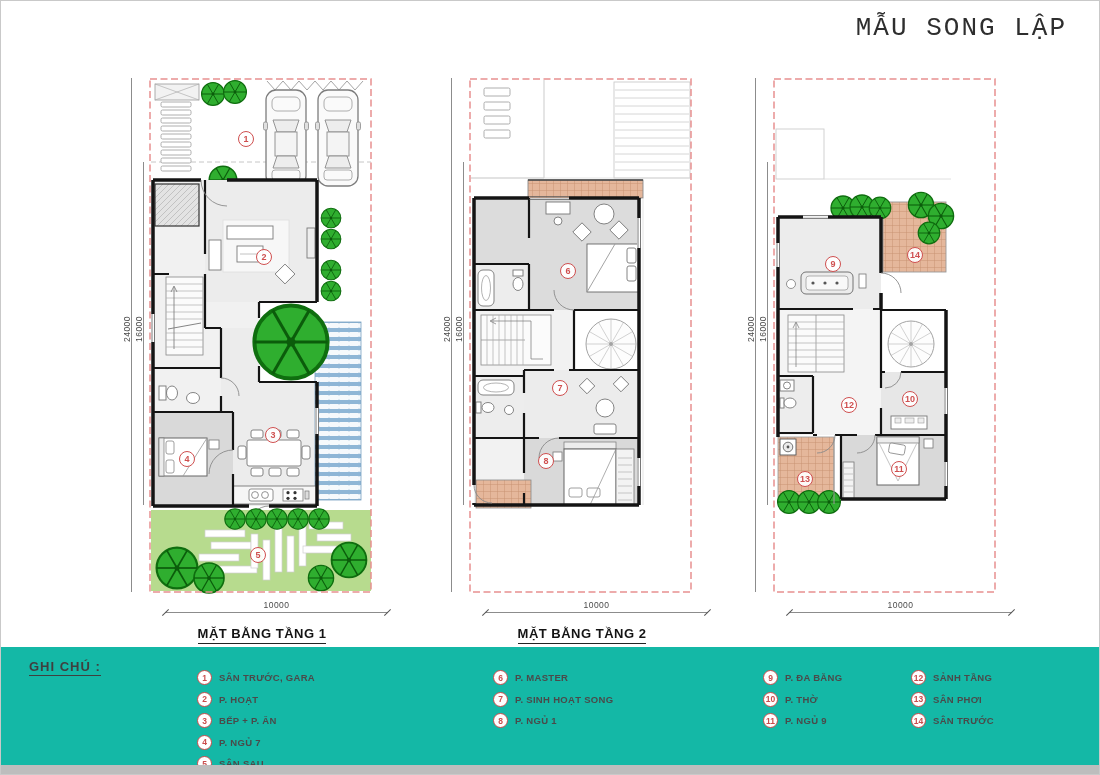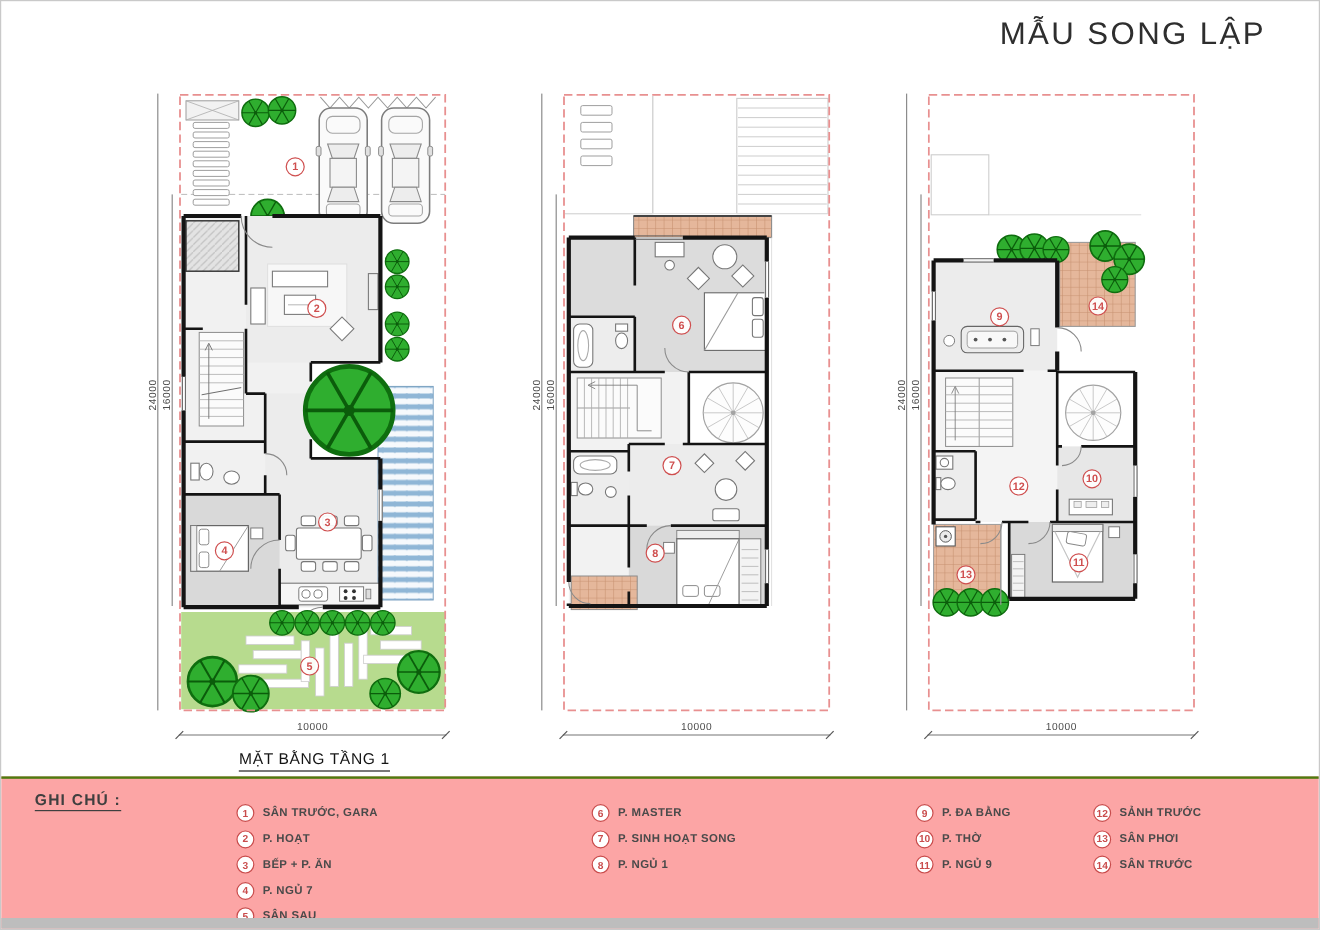--- a/index.html
+++ b/index.html
@@ -1,38 +1,38 @@
 <!DOCTYPE html>
 <html><head>
 <meta charset="utf-8">
 <style>
   html,body{margin:0;padding:0;background:#fff;}
   .page{position:relative;width:1100px;height:775px;background:#ffffff;overflow:hidden;
         font-family:"Liberation Sans",sans-serif;border:1px solid #c9c9c9;box-sizing:border-box;}
-  .main-title{position:absolute;top:12px;right:44px;font-size:26px;letter-spacing:2px;color:#2e2e2e;}
+  .main-title{position:absolute;top:12px;right:32px;font-size:26px;letter-spacing:2px;color:#2e2e2e;font-family:Liberation Mono, monospace;}
   .plan{position:absolute;width:226px;height:570px;}
   .plan svg{position:absolute;left:0;top:0;}
   .plan-marker{position:absolute;width:16px;height:16px;margin:-8px 0 0 -8px;border:1.6px solid #cf4f4f;
        border-radius:50%;background:rgba(255,255,255,.92);color:#cf4f4f;font-size:9px;font-weight:bold;
        display:flex;align-items:center;justify-content:center;box-sizing:border-box;z-index:5;}
   .dim-v{position:absolute;width:0;border-left:1px solid #8c8c8c;}
   .dim-v24{left:-18px;top:0;height:514px;}
   .dim-v16{left:-6px;top:84px;height:343px;}
   .dim-vlabel{position:absolute;width:40px;height:10px;text-align:center;font-size:8.5px;color:#4a4a4a;
        transform:rotate(-90deg);letter-spacing:.5px;}
   .dim-vlabel.l24{left:-42px;top:246px;}
   .dim-vlabel.l16{left:-30px;top:246px;}
-  .dim-h{position:absolute;left:0;top:534px;width:223px;border-top:1px solid #8c8c8c;}
+  .dim-h{position:absolute;left:16px;top:534px;width:223px;border-top:1px solid #8c8c8c;}
   .dim-h .tick{position:absolute;width:9px;height:1px;background:#555;transform:rotate(-45deg);top:-1px;}
   .dim-h .tick.t1{left:-4px;} .dim-h .tick.t2{right:-4px;}
   .dim-hlabel{position:absolute;top:-13px;width:100%;text-align:center;font-size:8.5px;color:#4a4a4a;letter-spacing:.5px;}
   .plan-title{position:absolute;top:546px;width:100%;text-align:center;}
-  .plan-title span{font-size:13px;font-weight:normal;letter-spacing:.5px;color:#141414;
+  .plan-title span{font-size:13px;font-weight:bold;letter-spacing:.5px;color:#141414;
        border-bottom:1.5px solid #222;padding-bottom:2px;}
-  .legend{position:absolute;left:0;right:0;top:646px;bottom:0;background:#fca5a5;border-top:2px solid #4d7c0f;}
+  .legend{position:absolute;left:0;right:0;top:646px;bottom:0;background:#14b8a6;border-top:2px solid #14b8a6;}
   .legend-heading{position:absolute;left:28px;top:10px;font-size:13px;font-weight:bold;color:#3f3f3f;
        letter-spacing:1px;border-bottom:1px solid #3f3f3f;padding-bottom:1px;}
   .legend-col{position:absolute;top:20px;display:flex;flex-direction:column;}
   .legend-col.c0{left:196px;} .legend-col.c1{left:492px;} .legend-col.c2{left:762px;} .legend-col.c3{left:910px;}
   .legend-item{display:flex;align-items:center;height:17px;margin-bottom:4.5px;}
   .legend-badge{width:15px;height:15px;border:1.7px solid #c94c4c;border-radius:50%;background:#fff;
        color:#c94c4c;font-size:8.5px;font-weight:bold;display:flex;align-items:center;justify-content:center;
        box-sizing:border-box;flex:0 0 15px;}
   .legend-label{margin-left:7px;font-size:9.5px;font-weight:bold;color:#4a4a4a;letter-spacing:.3px;white-space:nowrap;}
   .footer-bar{position:absolute;left:0;right:0;bottom:0;height:9px;background:#bdbdbd;}
@@ -415,20 +415,21 @@
       </div>
     <div class="dim-v dim-v24"></div>
     <div class="dim-v dim-v16"></div>
     <div class="dim-vlabel l24">24000</div>
     <div class="dim-vlabel l16">16000</div>
     <div class="dim-h">
       <span class="tick t1"></span>
         <span class="tick t2"></span>
       <div class="dim-hlabel">10000</div>
     </div>
+    <div class="plan-title"><span>MẶT BẰNG TẦNG 2</span></div>
   </div>
 
   <div class="plan" style="left:772px;top:77px;">
     <svg width="226" height="520" viewBox="0 0 226 520">
       <defs>
         <pattern id="tileC" width="7" height="7" patternUnits="userSpaceOnUse">
           <rect width="7" height="7" fill="#e5b79b"></rect>
             <path d="M0,0 H7 M0,0 V7" stroke="#c6906f" stroke-width="0.9"></path>
         </pattern>
         <g id="tC">
@@ -635,21 +636,21 @@
           <span class="legend-label">P. THỜ</span>
         </div>
         <div class="legend-item">
           <span class="legend-badge">11</span>
           <span class="legend-label">P. NGỦ 9</span>
         </div>
       </div>
     <div class="legend-col c3">
         <div class="legend-item">
           <span class="legend-badge">12</span>
-          <span class="legend-label">SẢNH TRƯỚC</span>
+          <span class="legend-label">SẢNH TẦNG</span>
         </div>
         <div class="legend-item">
           <span class="legend-badge">13</span>
           <span class="legend-label">SÂN PHƠI</span>
         </div>
         <div class="legend-item">
           <span class="legend-badge">14</span>
           <span class="legend-label">SÂN TRƯỚC</span>
         </div>
       </div>

